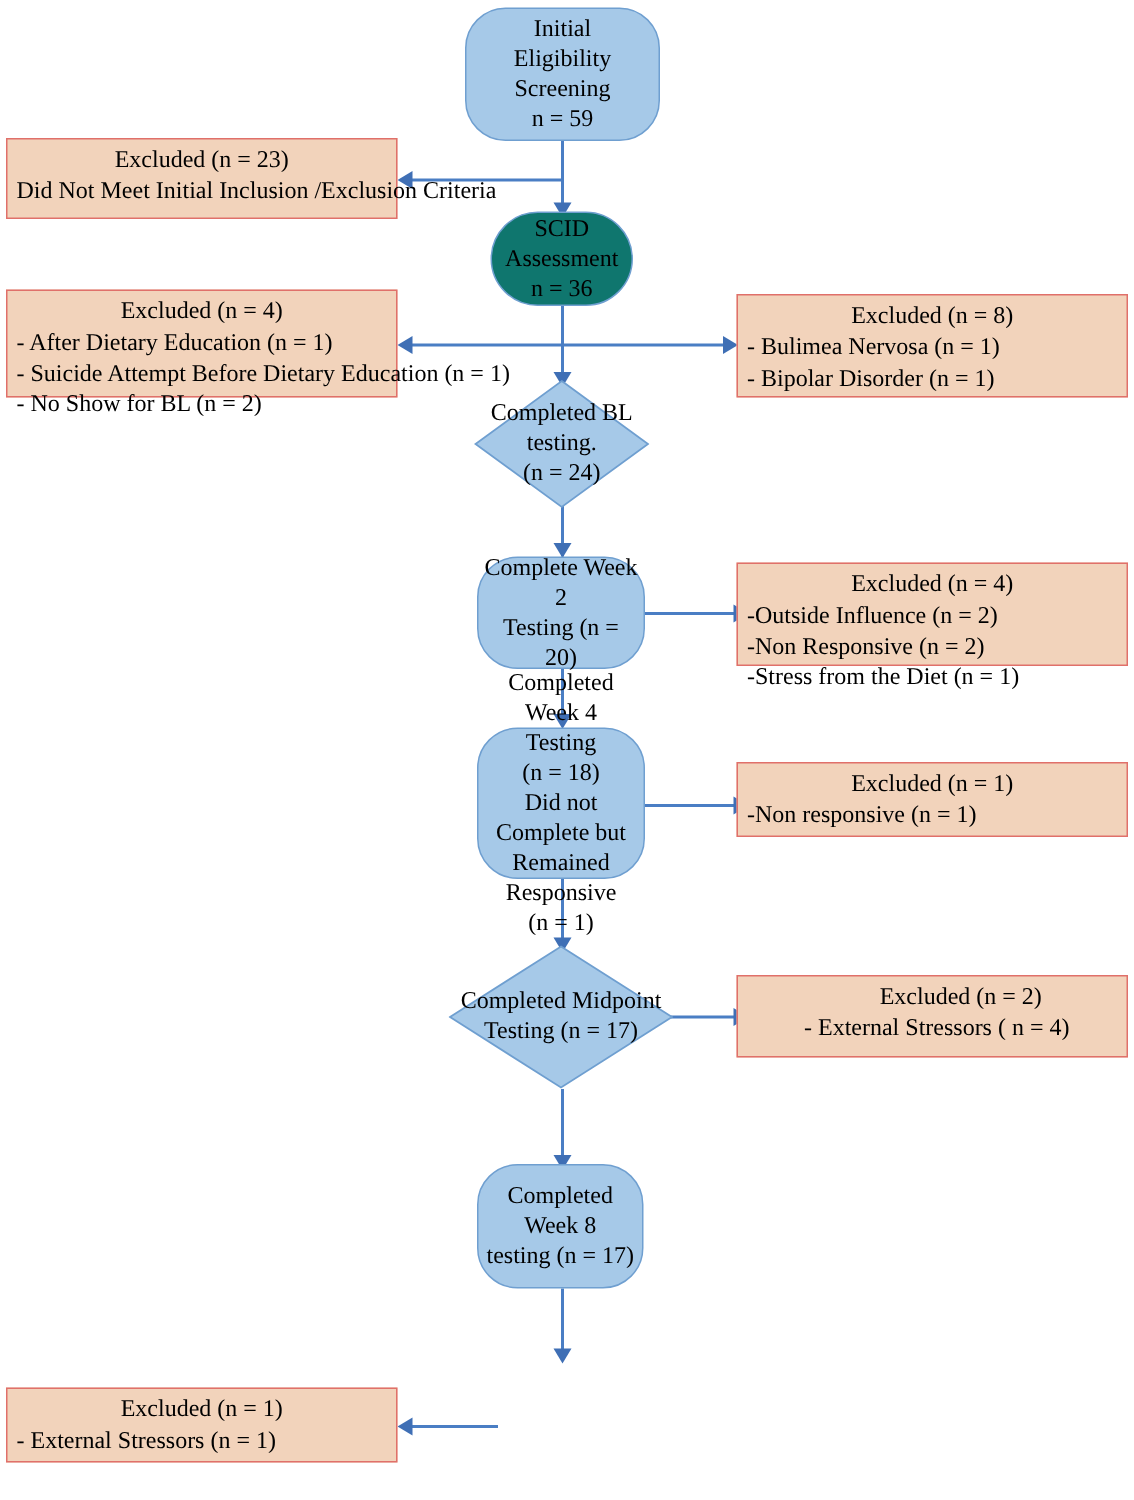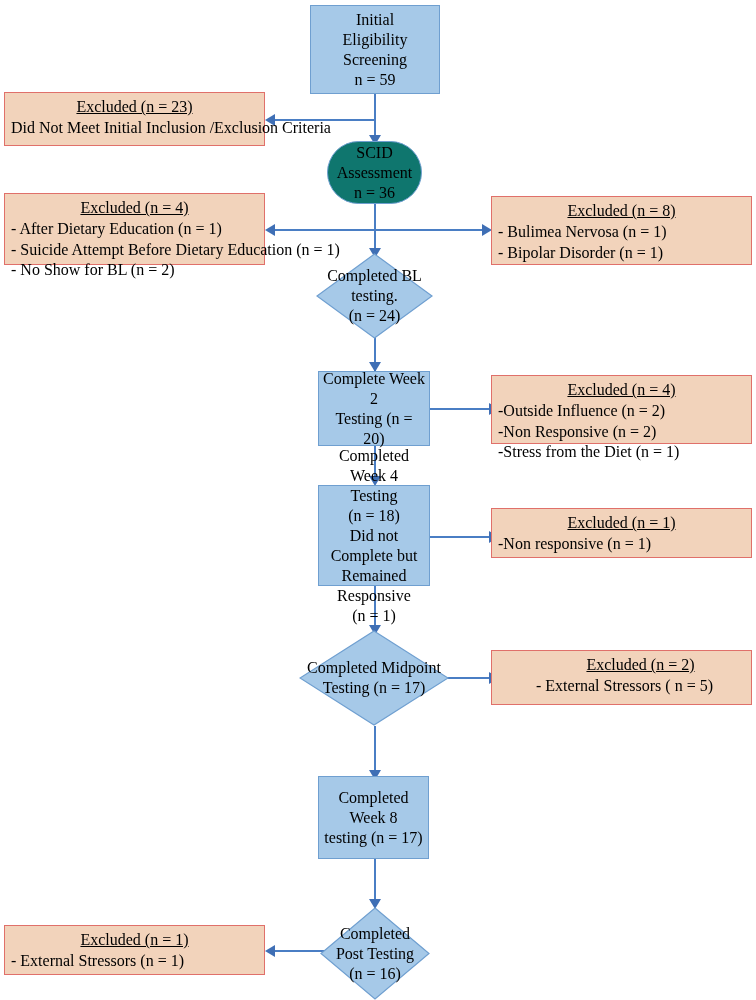--- a/index.html
+++ b/index.html
@@ -19,20 +19,21 @@
     background: #ffffff;
   }
   .node {
     position: absolute;
     box-sizing: border-box;
     display: flex;
     align-items: center;
     justify-content: center;
     text-align: center;
     line-height: 1.25;
+    border-radius: 27px;
   }
   
   .blue-box {
     background: #a6c9e8;
     border: 1px solid #6f9fd0;
   }
   .blue-round {
     background: #0f766e;
     border: 1px solid #6f9fd0;
     border-radius: 46px;
@@ -63,21 +64,20 @@
   .excl-box {
     position: absolute;
     box-sizing: border-box;
     background: #f2d3bb;
     border: 1px solid #e0706a;
     padding: 4px 6px 5px 6px;
     line-height: 1.28;
   }
   .excl-title {
     text-align: center;
-    text-decoration: underline;
     margin-bottom: 1px;
   }
   .excl-line {
     text-align: left;
     white-space: pre;
   }
   .node-text {
     white-space: pre-line;
     padding: 0 4px;
   }
@@ -200,30 +200,20 @@
     </div>
     <div class="diamond-label" style="white-space:pre-line;">Completed Midpoint
 Testing (n = 17)</div>
   </div>
 
   <div class="node blue-box" style="left:318px; top:776px; width:111px; height:83px;">
     <span class="node-text">Completed Week 8
 testing (n = 17)</span>
   </div>
 
-  <div class="diamond-wrap" style="left:320px; top:907px; width:110px; height:93px;">
-    <div class="diamond-shape">
-      <svg viewBox="0 0 110 93" preserveAspectRatio="none">
-        <polygon points="55,1 109,46.5 55,92 1,46.5" fill="#a6c9e8" stroke="#6f9fd0" stroke-width="1.2"></polygon>
-      </svg>
-    </div>
-    <div class="diamond-label" style="white-space:pre-line;">Completed
-Post Testing
-(n = 16)</div>
-  </div>
 
   <div class="excl-box" style="left:4px; top:92px; width:261px; height:54px;">
     <div class="excl-title">Excluded (n = 23)</div>
     <div class="excl-line" style="text-align:center;">Did Not Meet Initial Inclusion /Exclusion Criteria</div>
   </div>
 
   <div class="excl-box" style="left:4px; top:193px; width:261px; height:72px;">
     <div class="excl-title">Excluded (n = 4)</div>
     <div class="excl-line">- After Dietary Education (n = 1)</div>
     <div class="excl-line">- Suicide Attempt Before Dietary Education (n = 1)</div>
@@ -243,21 +233,21 @@
     <div class="excl-line">-Stress from the Diet (n = 1)</div>
   </div>
 
   <div class="excl-box" style="left:491px; top:508px; width:261px; height:50px;">
     <div class="excl-title">Excluded (n = 1)</div>
     <div class="excl-line">-Non responsive (n = 1)</div>
   </div>
 
   <div class="excl-box" style="left:491px; top:650px; width:261px; height:55px;padding-left:44px;">
     <div class="excl-title">Excluded (n = 2)</div>
-    <div class="excl-line">- External Stressors ( n = 5)</div>
+    <div class="excl-line">- External Stressors ( n = 4)</div>
   </div>
 
   <div class="excl-box" style="left:4px; top:925px; width:261px; height:50px;">
     <div class="excl-title">Excluded (n = 1)</div>
     <div class="excl-line">- External Stressors (n = 1)</div>
   </div>
 
 </div>
 
 </body></html>

